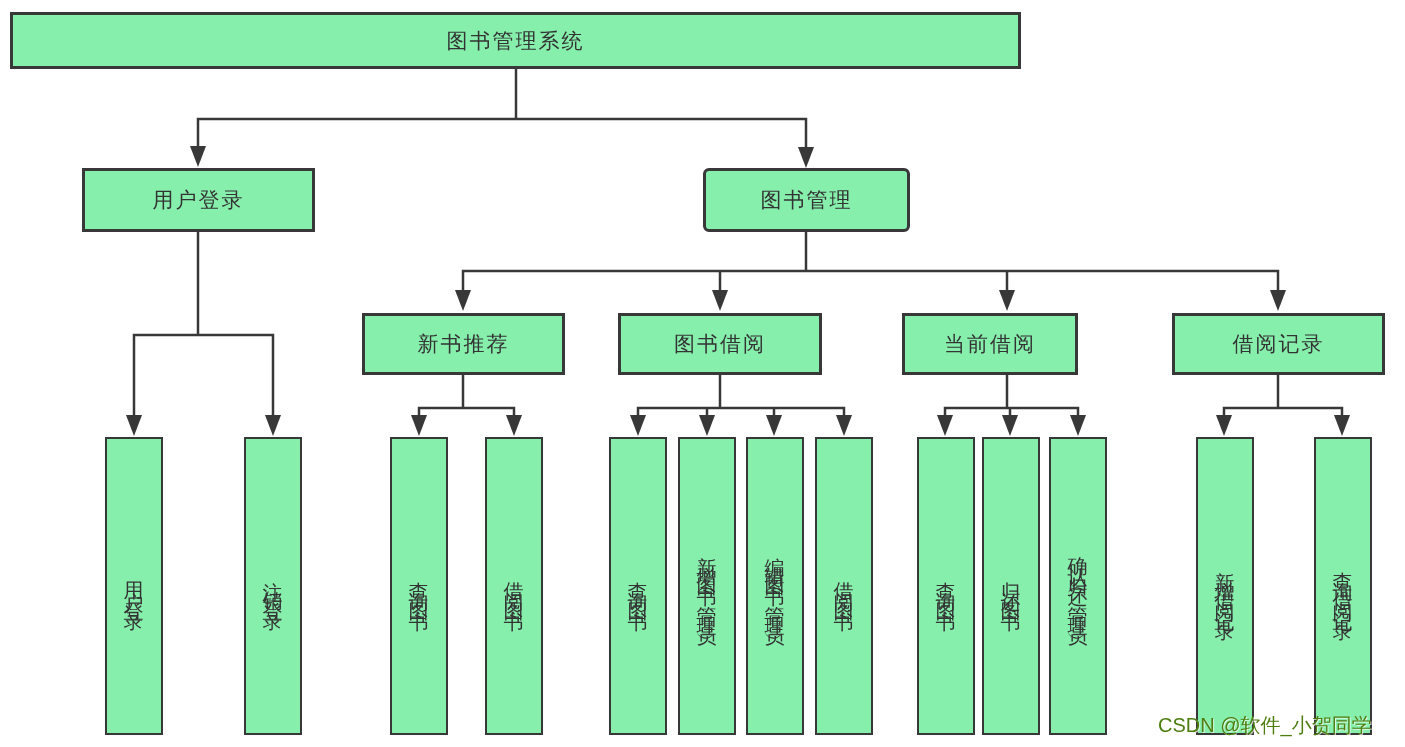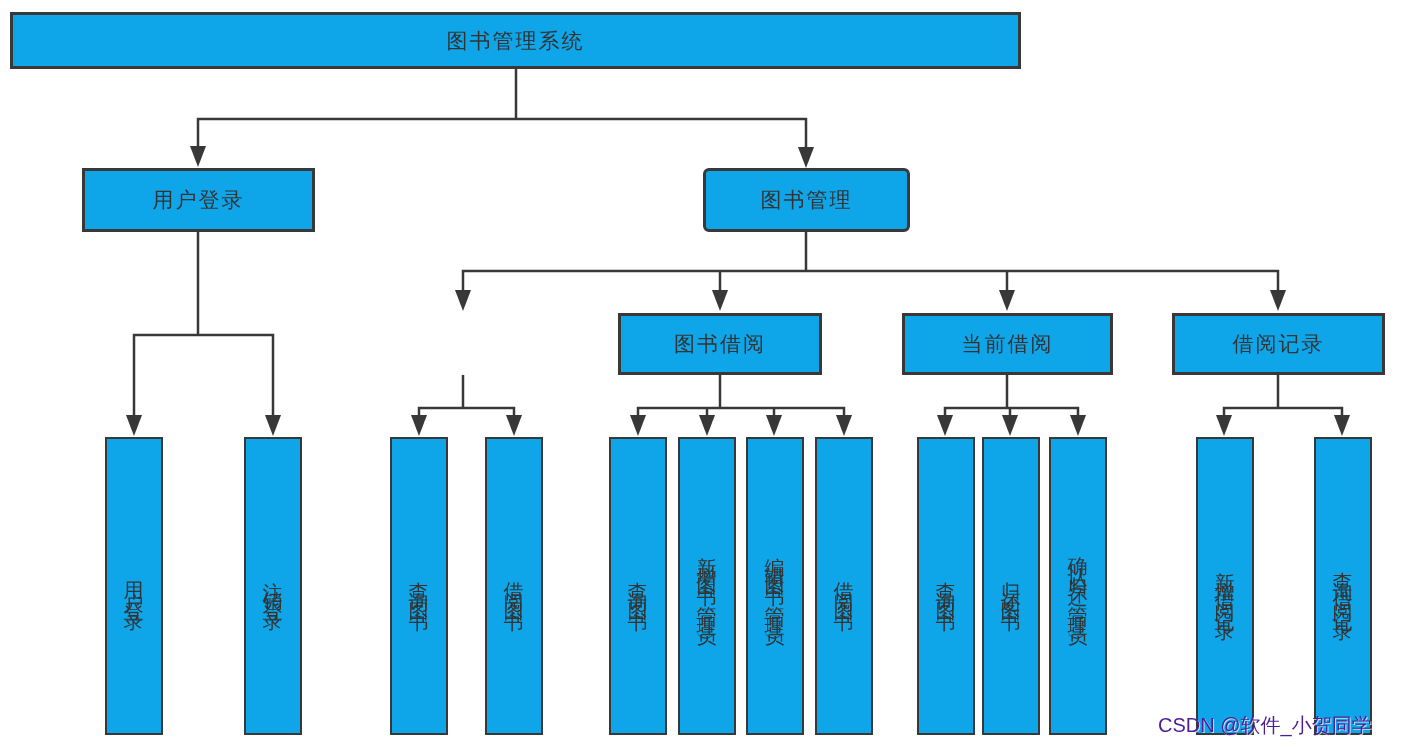--- a/index.html
+++ b/index.html
@@ -17,21 +17,21 @@
   }
   #connectors {
     position: absolute;
     left: 0;
     top: 0;
     z-index: 1;
   }
   .node {
     position: absolute;
     box-sizing: border-box;
-    background: #0ea5e9;
+    background: #86efac;
     border: 3px solid #383838;
     color: #333333;
     display: flex;
     align-items: center;
     justify-content: center;
     z-index: 2;
   }
   .h-node {
     font-size: 21px;
     letter-spacing: 2px;
@@ -48,21 +48,21 @@
     letter-spacing: 10px;
     white-space: nowrap;
     color: #333333;
   }
   
   .n-root          { left: 10px;   top: 12px;  width: 1011px; height: 57px; }
   .n-user-login    { left: 82px;   top: 168px; width: 233px;  height: 64px; }
   .n-book-mgmt     { left: 703px;  top: 168px; width: 207px;  height: 64px; border-radius: 6px; }
   .n-new-book      { left: 362px;  top: 313px; width: 203px;  height: 62px; }
   .n-book-borrow   { left: 618px;  top: 313px; width: 204px;  height: 62px; }
-  .n-current-borrow{ left: 902px;  top: 313px; width: 211px;  height: 62px; }
+  .n-current-borrow{ left: 902px;  top: 313px; width: 176px;  height: 62px; }
   .n-borrow-record { left: 1172px; top: 313px; width: 213px;  height: 62px; text-align: center; }
   
   .leaf { top: 437px; width: 58px; height: 298px; }
   .lf-1  { left: 105px; }
   .lf-2  { left: 244px; }
   .lf-3  { left: 390px; }
   .lf-4  { left: 485px; }
   .lf-5  { left: 609px; }
   .lf-6  { left: 678px; }
   .lf-7  { left: 746px; }
@@ -71,21 +71,21 @@
   .lf-10 { left: 982px; }
   .lf-11 { left: 1049px; }
   .lf-12 { left: 1196px; }
   .lf-13 { left: 1314px; }
   
   .watermark {
     position: absolute;
     left: 1158px;
     top: 712px;
     font-size: 20px;
-    color: #4c1d95;
+    color: #4d7c0f;
     z-index: 5;
     white-space: nowrap;
     text-shadow: 1px 1px 0 rgba(255,255,255,0.7);
   }
 </style>
 </head>
 <body>
 
 <div id="canvas">
 
@@ -142,20 +142,23 @@
     <span>图书管理系统</span>
   </div>
 
   <div class="node h-node n-user-login">
     <span>用户登录</span>
   </div>
   <div class="node h-node n-book-mgmt">
     <span>图书管理</span>
   </div>
 
+  <div class="node h-node n-new-book">
+    <span>新书推荐</span>
+  </div>
   <div class="node h-node n-book-borrow">
     <span>图书借阅</span>
   </div>
   <div class="node h-node n-current-borrow">
     <span>当前借阅</span>
   </div>
   <div class="node h-node n-borrow-record">
     <span>借阅记录</span>
   </div>
 

